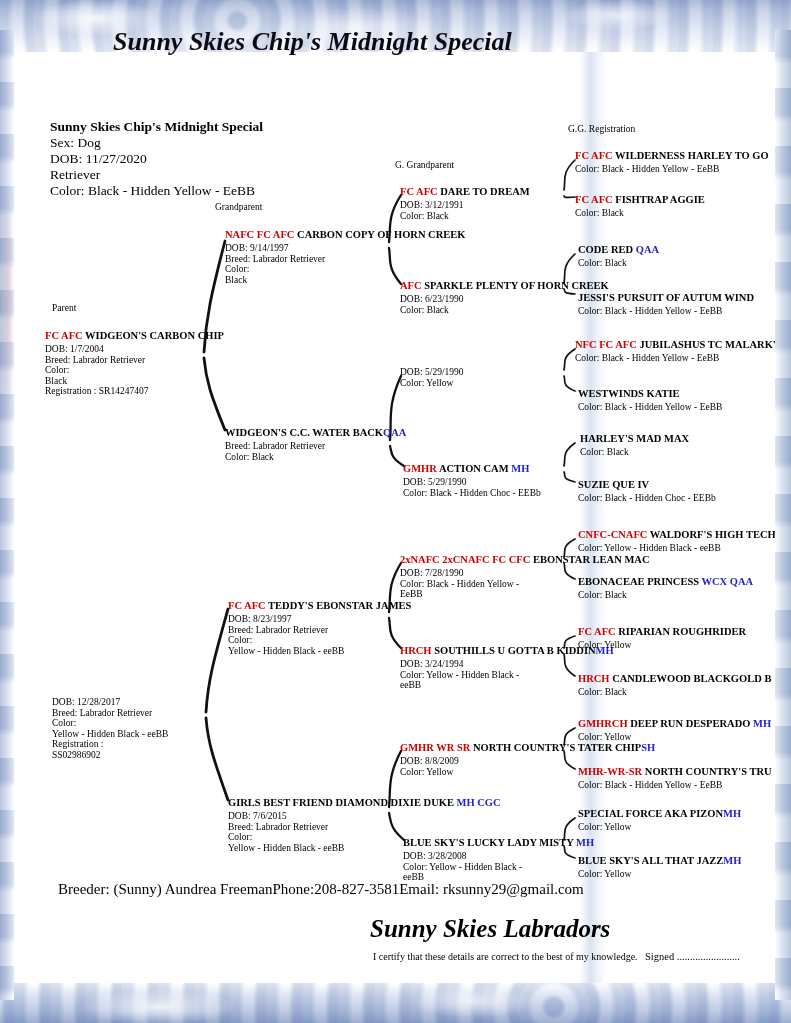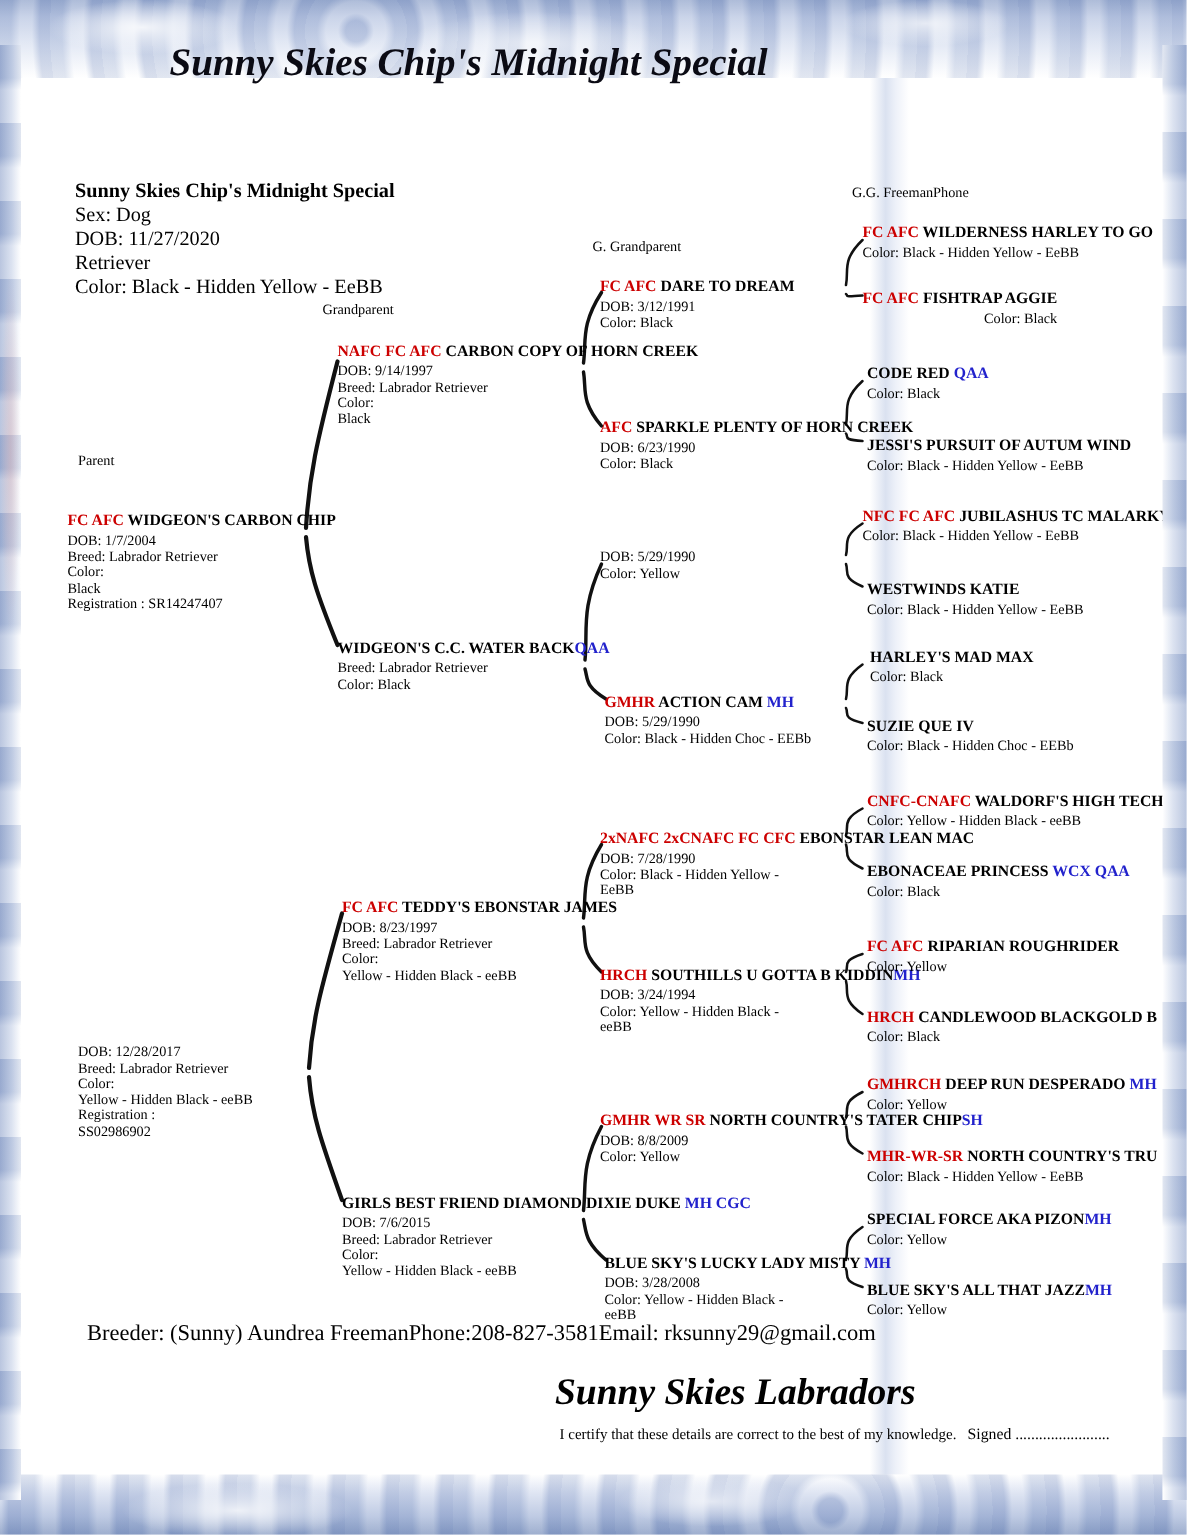--- a/index.html
+++ b/index.html
@@ -105,25 +105,25 @@
     <div>Sex: Dog</div>
     <div>DOB: 11/27/2020</div>
     <div>Retriever</div>
     <div>Color: Black - Hidden Yellow - EeBB</div>
   </div>
 
   <div id="headers">
       <div class="col-header" style="left: 52px; top: 303px;">Parent</div>
       <div class="col-header" style="left: 215px; top: 202px;">Grandparent</div>
       <div class="col-header" style="left: 395px; top: 160px;">G. Grandparent</div>
-      <div class="col-header" style="left: 568px; top: 124px;">G.G. FreemanPhone</div>
+      <div class="col-header" style="left: 568px; top: 124px;">G.G. Registration</div>
     </div>
 
   <div id="tree">
-      <div class="node" style="left: 45px; top: 342px;">
+      <div class="node" style="left: 45px; top: 330px;">
         <div class="node-name"><span class="pfx">FC AFC </span><span>WIDGEON'S CARBON CHIP</span><span class="sfx"></span></div>
         <div class="node-detail">DOB: 1/7/2004</div>
         <div class="node-detail">Breed: Labrador Retriever</div>
         <div class="node-detail">Color:</div>
         <div class="node-detail">Black</div>
         <div class="node-detail">Registration : SR14247407</div>
       </div>
       <div class="node" style="left: 52px; top: 697px;">
         <div class="node-detail">DOB: 12/28/2017</div>
         <div class="node-detail">Breed: Labrador Retriever</div>
@@ -197,21 +197,21 @@
       <div class="node" style="left: 403px; top: 837px;">
         <div class="node-name"><span class="pfx"></span><span>BLUE SKY'S LUCKY LADY MISTY </span><span class="sfx">MH</span></div>
         <div class="node-detail">DOB: 3/28/2008</div>
         <div class="node-detail">Color: Yellow - Hidden Black -</div>
         <div class="node-detail">eeBB</div>
       </div>
       <div class="node" style="left: 575px; top: 150px;">
         <div class="node-name"><span class="pfx">FC AFC </span><span>WILDERNESS HARLEY TO GO</span><span class="sfx"></span></div>
         <div class="node-detail">Color: Black - Hidden Yellow - EeBB</div>
       </div>
-      <div class="node" style="left: 575px; top: 194px; text-align: right;">
+      <div class="node" style="left: 575px; top: 194px;">
         <div class="node-name"><span class="pfx">FC AFC </span><span>FISHTRAP AGGIE</span><span class="sfx"></span></div>
         <div class="node-detail">Color: Black</div>
       </div>
       <div class="node" style="left: 578px; top: 244px;">
         <div class="node-name"><span class="pfx"></span><span>CODE RED </span><span class="sfx">QAA</span></div>
         <div class="node-detail">Color: Black</div>
       </div>
       <div class="node" style="left: 578px; top: 292px;">
         <div class="node-name"><span class="pfx"></span><span>JESSI'S PURSUIT OF AUTUM WIND</span><span class="sfx"></span></div>
         <div class="node-detail">Color: Black - Hidden Yellow - EeBB</div>

